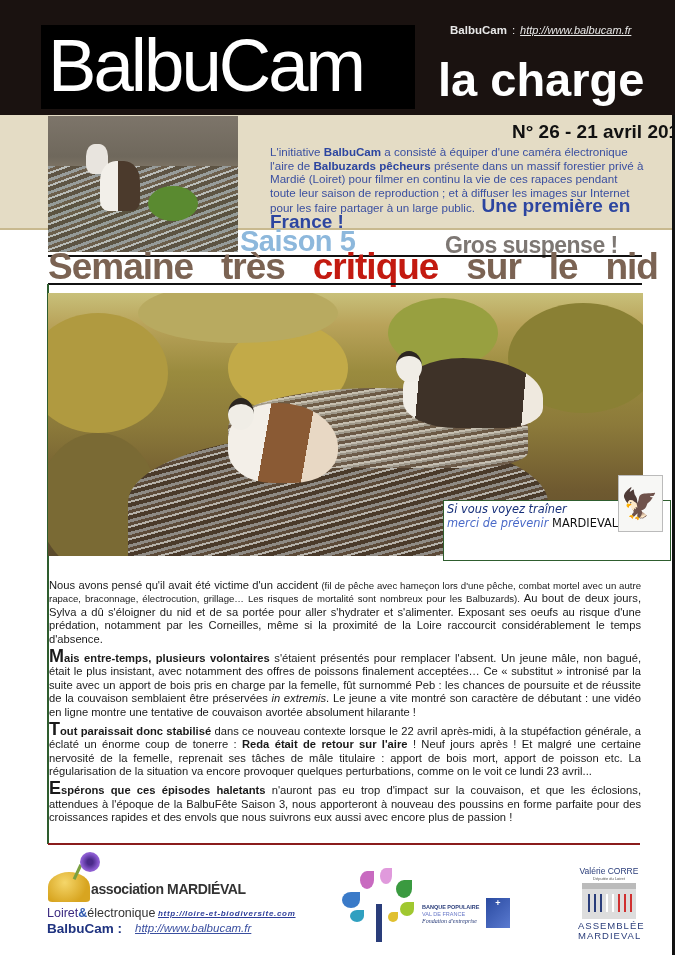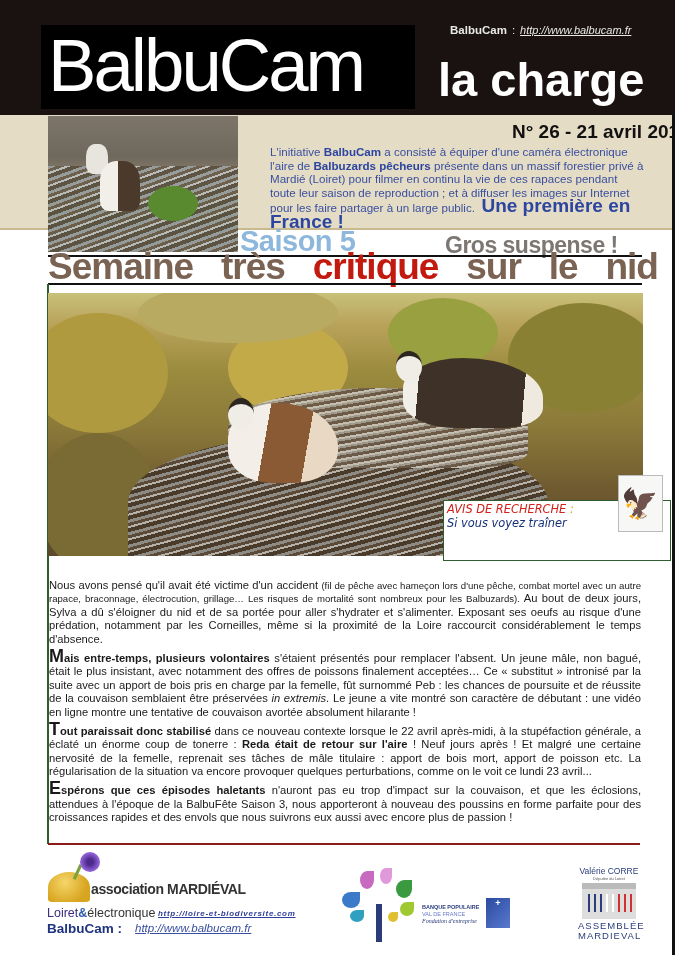--- a/index.html
+++ b/index.html
@@ -156,22 +156,22 @@
   <div class="tree" style="left:-10px;top:140px;width:120px;height:140px;background:#7a6a34;"></div>
   <div class="abs nest"></div>
   <div class="abs nesttop"></div>
   <div class="abs birdB"></div>
   <div class="abs birdB-head"></div>
   <div class="abs birdA"></div>
   <div class="abs birdA-head"></div>
 </div>
 
 <div id="avis" class="abs">
-  <div class="l1"><span>AVIS DE RECHERCHE</span><span class="c"> :</span></div>
   <div class="l2">Si vous voyez traîner</div>
+  <div class="l4"><span>merci de prévenir </span><span class="m">MARDIEVAL</span></div>
 </div>
 <div id="avis-portrait" class="abs">🦅</div>
 
 <div id="article" class="abs">
   <p>
     <br>
     <span>Nous avons pensé qu'il avait été victime d'un accident </span><span class="small">(fil de pêche avec hameçon lors d'une pêche, combat mortel avec un autre rapace, braconnage, électrocution, grillage… Les risques de mortalité sont nombreux pour les Balbuzards).</span><span> Au bout de deux jours, Sylva a dû s'éloigner du nid et de sa portée pour aller s'hydrater et s'alimenter. Exposant ses oeufs au risque d'une prédation, notamment par les Corneilles, même si la proximité de la Loire raccourcit considérablement le temps d'absence.</span>
   </p>
   <p>
     <b><span class="drop">M</span><span>ais entre-temps, plusieurs volontaires</span></b><span> s'étaient présentés pour remplacer l'absent. Un jeune mâle, non bagué, était le plus insistant, avec notamment des offres de poissons finalement acceptées… Ce « substitut » intronisé par la suite avec un apport de bois pris en charge par la femelle, fût surnommé Peb : les chances de poursuite et de réussite de la couvaison semblaient être préservées </span><i>in extremis</i><span>. Le jeune a vite montré son caractère de débutant : une vidéo en ligne montre une tentative de couvaison avortée absolument hilarante !</span>

